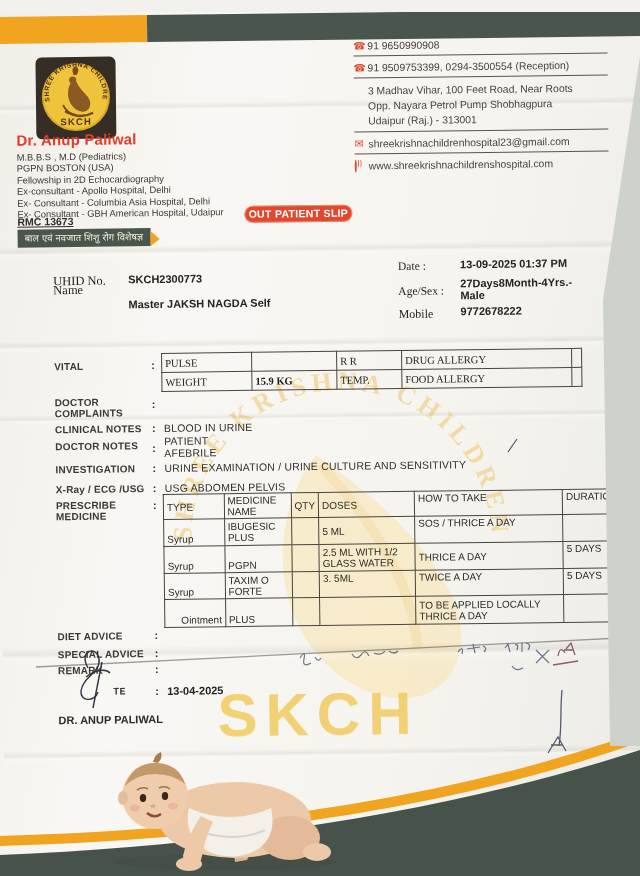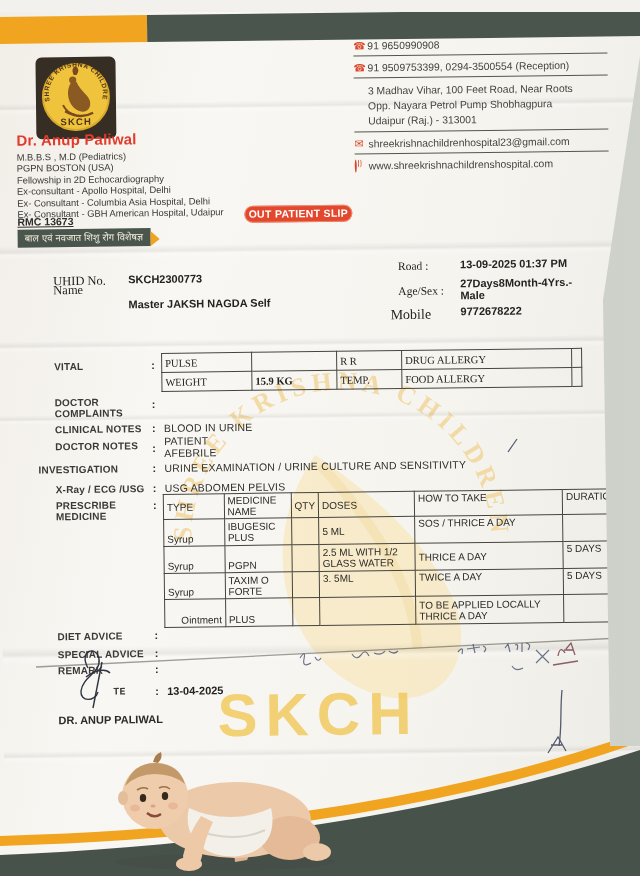--- a/index.html
+++ b/index.html
@@ -158,25 +158,25 @@
         <span class="cico"><span class="globe"></span></span>
         <span class="ctxt">www.shreekrishnachildrenshospital.com</span>
       </div>
     </div>
 
     <div class="abs slabel" style="left:55px;top:271px;font-size:12.5px;">UHID No.</div>
     <div class="abs bval" style="left:130px;top:271px;">SKCH2300773</div>
     <div class="abs slabel" style="left:55px;top:280px;font-size:12.5px;">Name</div>
     <div class="abs bval" style="left:130px;top:296px;">Master JAKSH NAGDA Self</div>
 
-    <div class="abs slabel" style="left:400px;top:261px;font-size:11.5px;">Road :</div>
+    <div class="abs slabel" style="left:400px;top:261px;font-size:11.5px;">Date :</div>
     <div class="abs bval" style="left:462px;top:260px;">13-09-2025 01:37 PM</div>
     <div class="abs slabel" style="left:400px;top:286px;font-size:11.5px;">Age/Sex :</div>
     <div class="abs bval" style="left:462px;top:279px;width:120px;line-height:12px;">27Days8Month-4Yrs.- Male</div>
-    <div class="abs slabel" style="left:392px;top:308px;font-size:14px;">Mobile</div>
+    <div class="abs slabel" style="left:400px;top:308px;font-size:12px;">Mobile</div>
     <div class="abs bval" style="left:462px;top:307px;">9772678222</div>
 
     <div class="abs seclab" style="left:55px;top:358px;">VITAL</div>
     <div class="abs colon" style="left:152px;top:357px;">:</div>
     <table class="abs vtab" style="left:162px;top:351px;">
       <colgroup>
           <col style="width:90px">
           <col style="width:85px">
           <col style="width:65px">
           <col style="width:170px">
@@ -210,21 +210,21 @@
     <div class="abs colon" style="left:152px;top:420px;">:</div>
     <div class="abs secval" style="left:164px;top:420px;">BLOOD IN URINE</div>
 
     <div class="abs seclab" style="left:55px;top:438px;">DOCTOR NOTES</div>
     <div class="abs colon" style="left:152px;top:440px;">:</div>
     <div class="abs secval" style="left:164px;top:434px;line-height:11.5px;">
       <div>PATIENT</div>
       <div>AFEBRILE</div>
     </div>
 
-    <div class="abs seclab" style="left:38px;top:461px;">INVESTIGATION</div>
+    <div class="abs seclab" style="left:55px;top:461px;">INVESTIGATION</div>
     <div class="abs colon" style="left:152px;top:460px;">:</div>
     <div class="abs secval" style="left:164px;top:460px;">URINE EXAMINATION / URINE CULTURE AND SENSITIVITY</div>
 
     <div class="abs seclab" style="left:55px;top:481px;">X-Ray / ECG /USG</div>
     <div class="abs colon" style="left:152px;top:480px;">:</div>
     <div class="abs secval" style="left:164px;top:480px;">USG ABDOMEN PELVIS</div>
 
     <div class="abs seclab" style="left:55px;top:497px;line-height:11px;">
       <div>PRESCRIBE</div>
       <div>MEDICINE</div>

